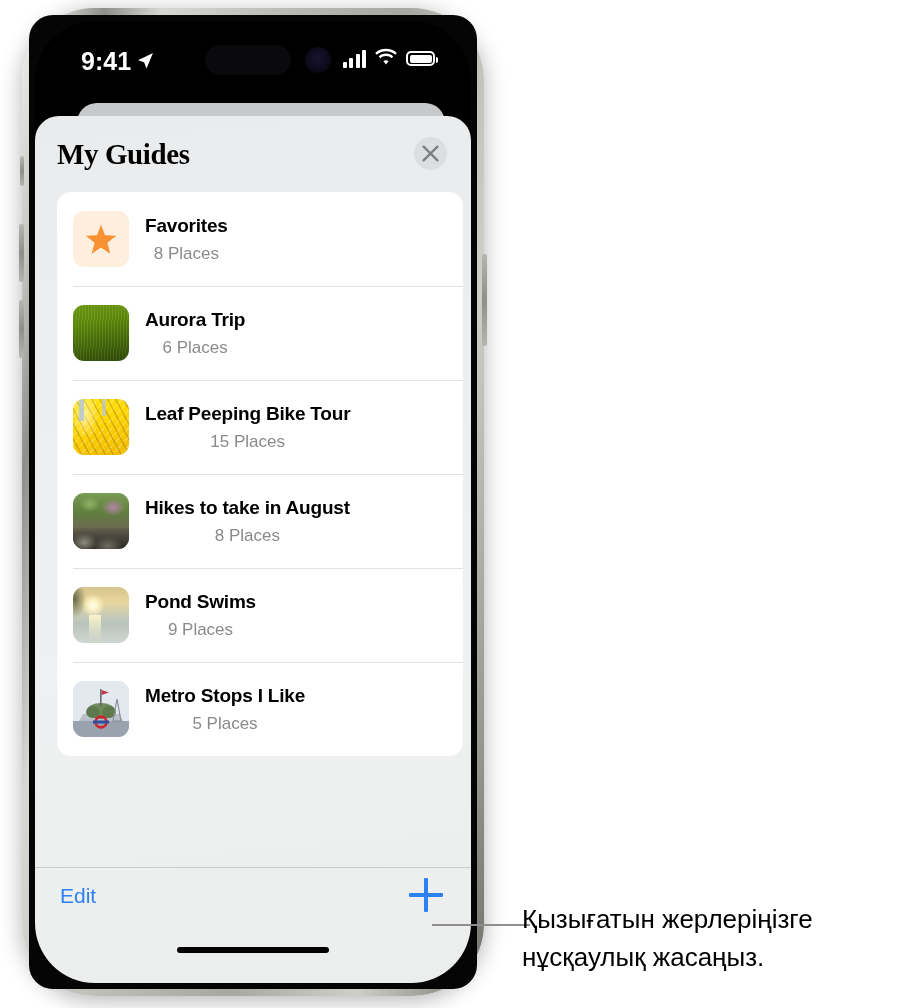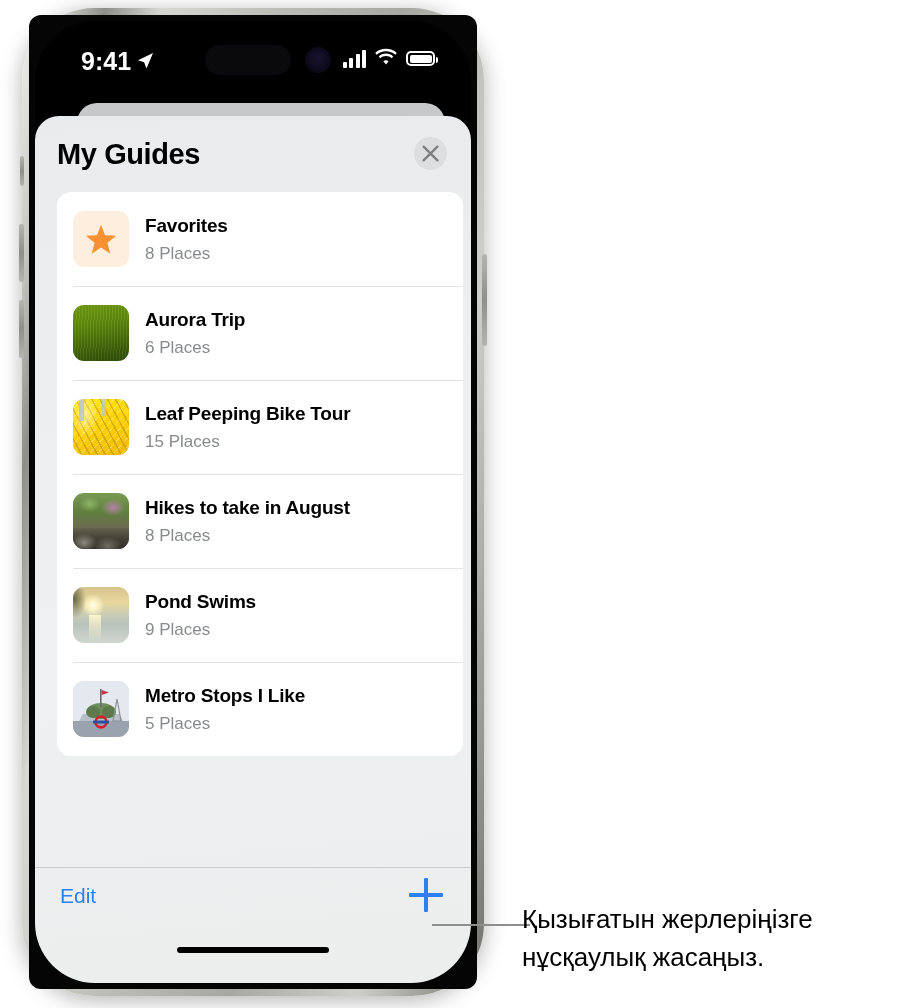--- a/index.html
+++ b/index.html
@@ -29,21 +29,21 @@
     border-radius: 72px;
     background: linear-gradient(100deg,#f2f2f0 0%,#c9c9c5 7%,#8e8e8a 13%,#d7d7d3 22%,#bdbdb8 40%,#a8a8a3 60%,#cfcfca 80%,#9a9a95 92%,#6f6f6b 100%);
     box-shadow: 0 4px 22px rgba(0,0,0,0.30);
   }
   .phone-bezel {
     position: absolute;
     left: 7px;
     top: 7px;
     right: 7px;
     bottom: 7px;
-    border-radius: 12px;
+    border-radius: 24px;
     background: #050505;
   }
   .phone-screen {
     position: absolute;
     left: 6px;
     top: 6px;
     right: 6px;
     bottom: 6px;
     border-radius: 60px;
     background: #000000;
@@ -163,20 +163,21 @@
     bottom: 0;
     background: linear-gradient(175deg,#e9ebec 0%,#eceeef 30%,#eef0f1 62%,#eceeee 100%);
     border-radius: 24px 24px 0 0;
     z-index: 2;
     overflow: hidden;
   }
 
   .sheet-header {
     position: relative;
     height: 64px;
+    font-family: Liberation Serif, serif;
   }
   .sheet-title {
     position: absolute;
     left: 22px;
     top: 22px;
     font-size: 29px;
     font-weight: bold;
     color: #000000;
     letter-spacing: -0.4px;
   }
@@ -223,21 +224,21 @@
     background: #e2e2e2;
   }
   .thumb {
     width: 56px;
     height: 56px;
     border-radius: 11px;
     flex: 0 0 56px;
     overflow: hidden;
     position: relative;
   }
-  .row-text { margin-left: 16px; }
+  .row-text { margin-left: 16px; text-align: center; }
   .row-title {
     font-size: 19px;
     font-weight: bold;
     color: #000000;
     letter-spacing: -0.2px;
     line-height: 23px;
   }
   .row-sub {
     font-size: 17px;
     color: #888a8c;

